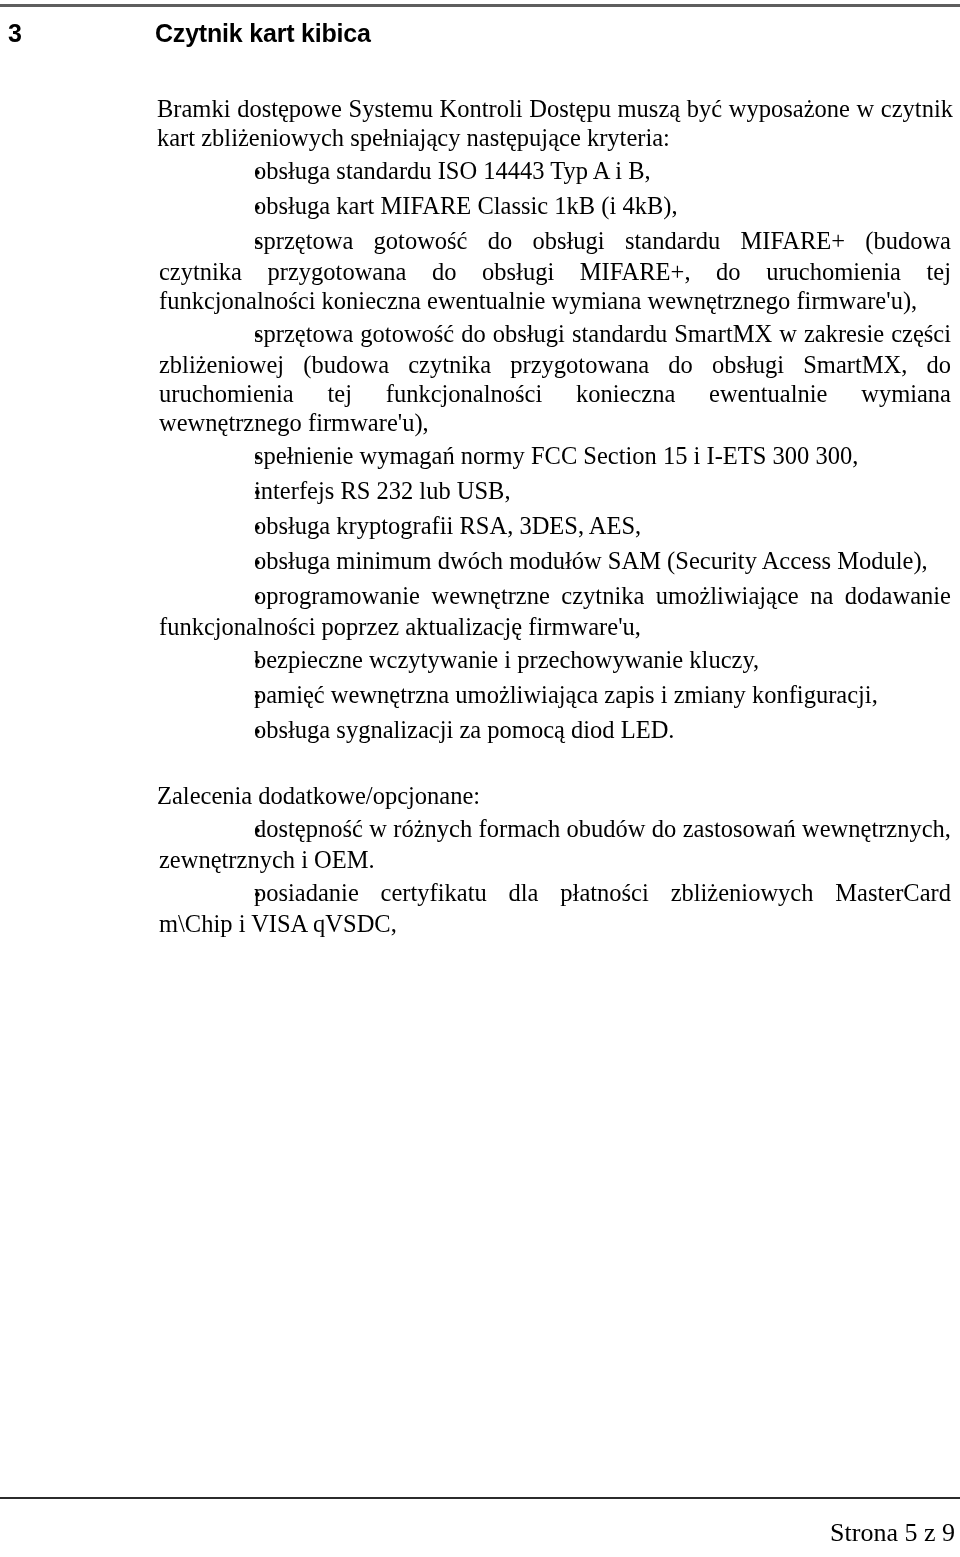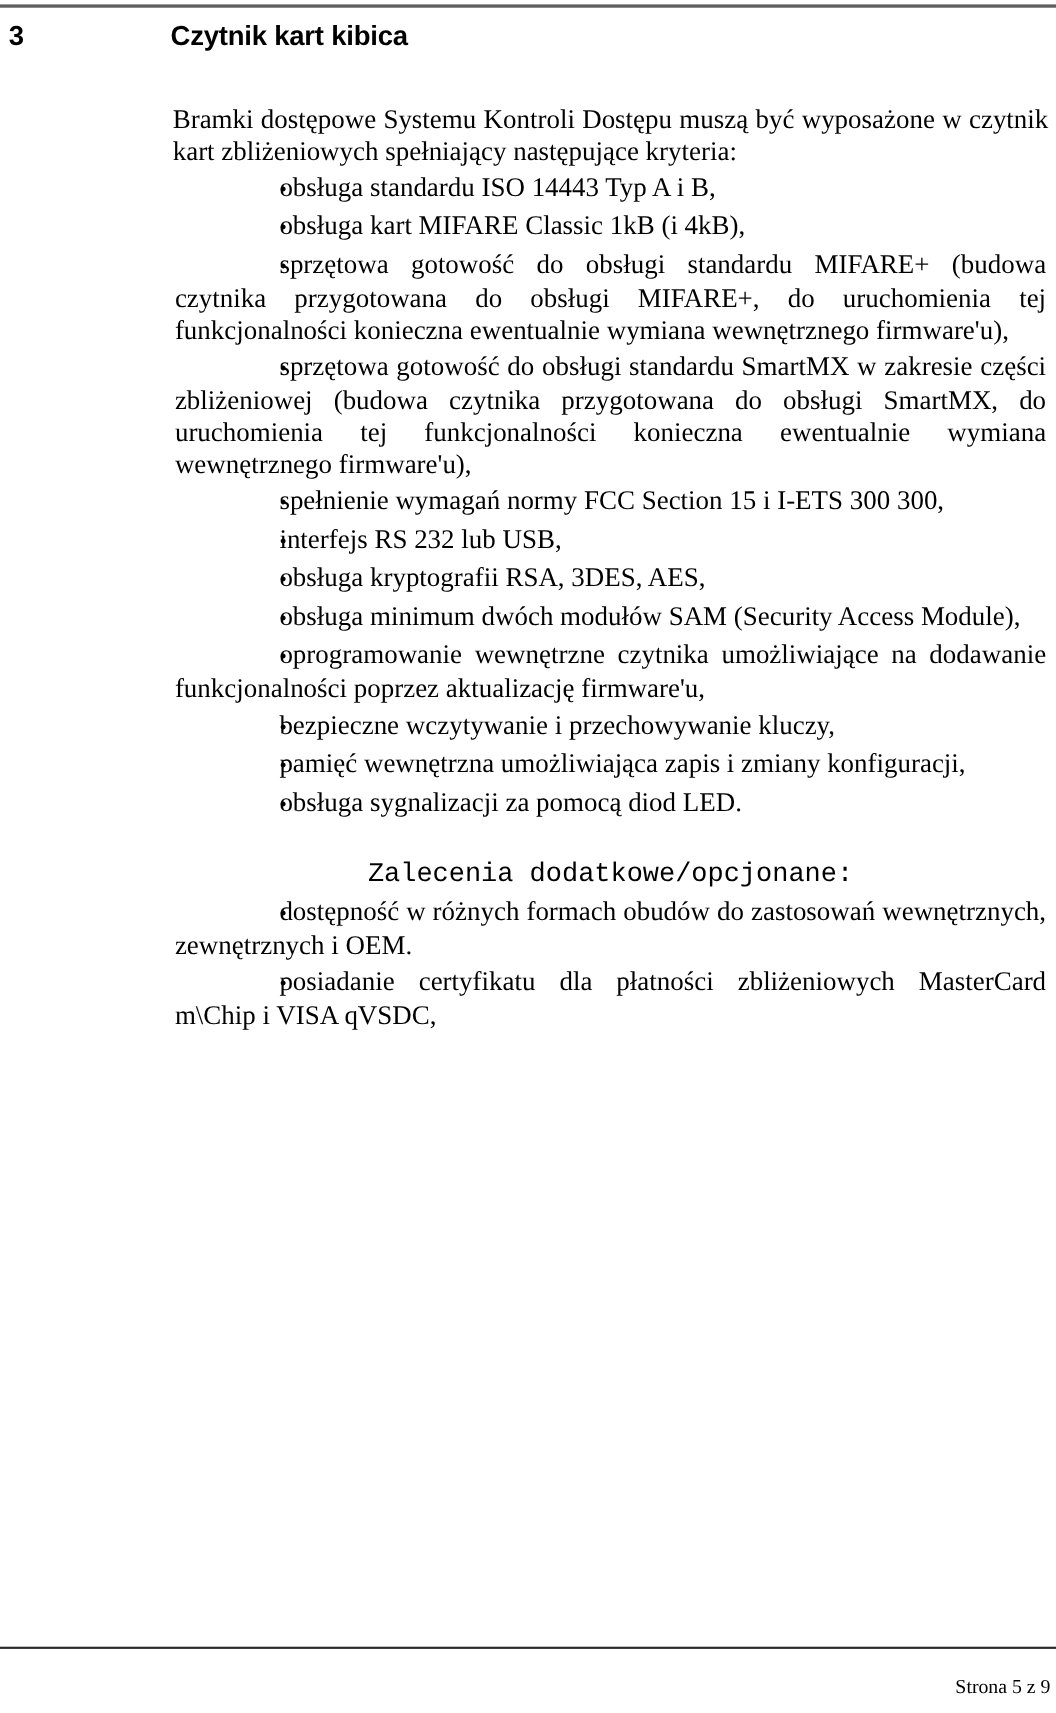--- a/index.html
+++ b/index.html
@@ -66,22 +66,21 @@
   }
 
   
   p.para {
     margin: 2px;
     text-align: justify;
     text-justify: inter-word;
     hyphens: none;
   }
   p.para.last-left {
-    text-align: center;
-    font-family: Liberation Mono, monospace;
+    text-align: left;
   }
 
   
   p.bullet {
     margin: 4px;
     text-align: justify;
     text-justify: inter-word;
     text-indent: 0;
     hyphens: none;
   }
@@ -118,21 +117,21 @@
     left: 8px;
     top: 1505px;
     font-size: 23px;
     line-height: 30px;
     white-space: nowrap;
   }
   .footer-right {
     position: absolute;
     right: 5px;
     top: 1518px;
-    font-size: 18px;
+    font-size: 26px;
     line-height: 30px;
     white-space: nowrap;
     text-align: right;
   }
 </style>
 </head>
 <body>
 
 <div class="page">
 

